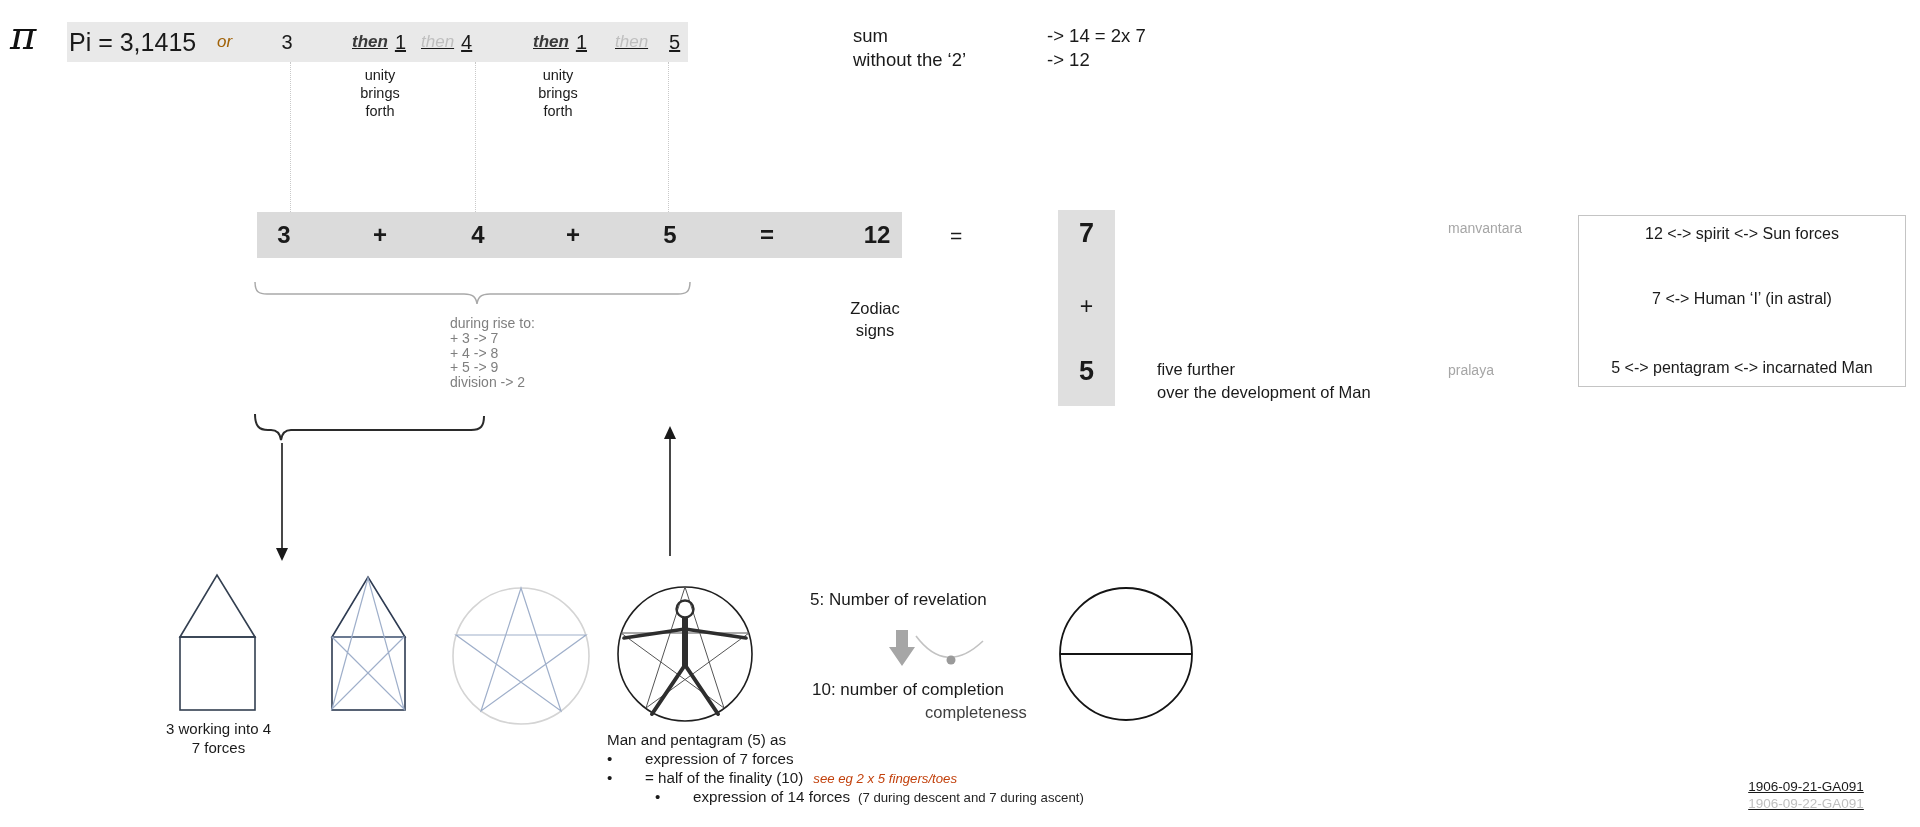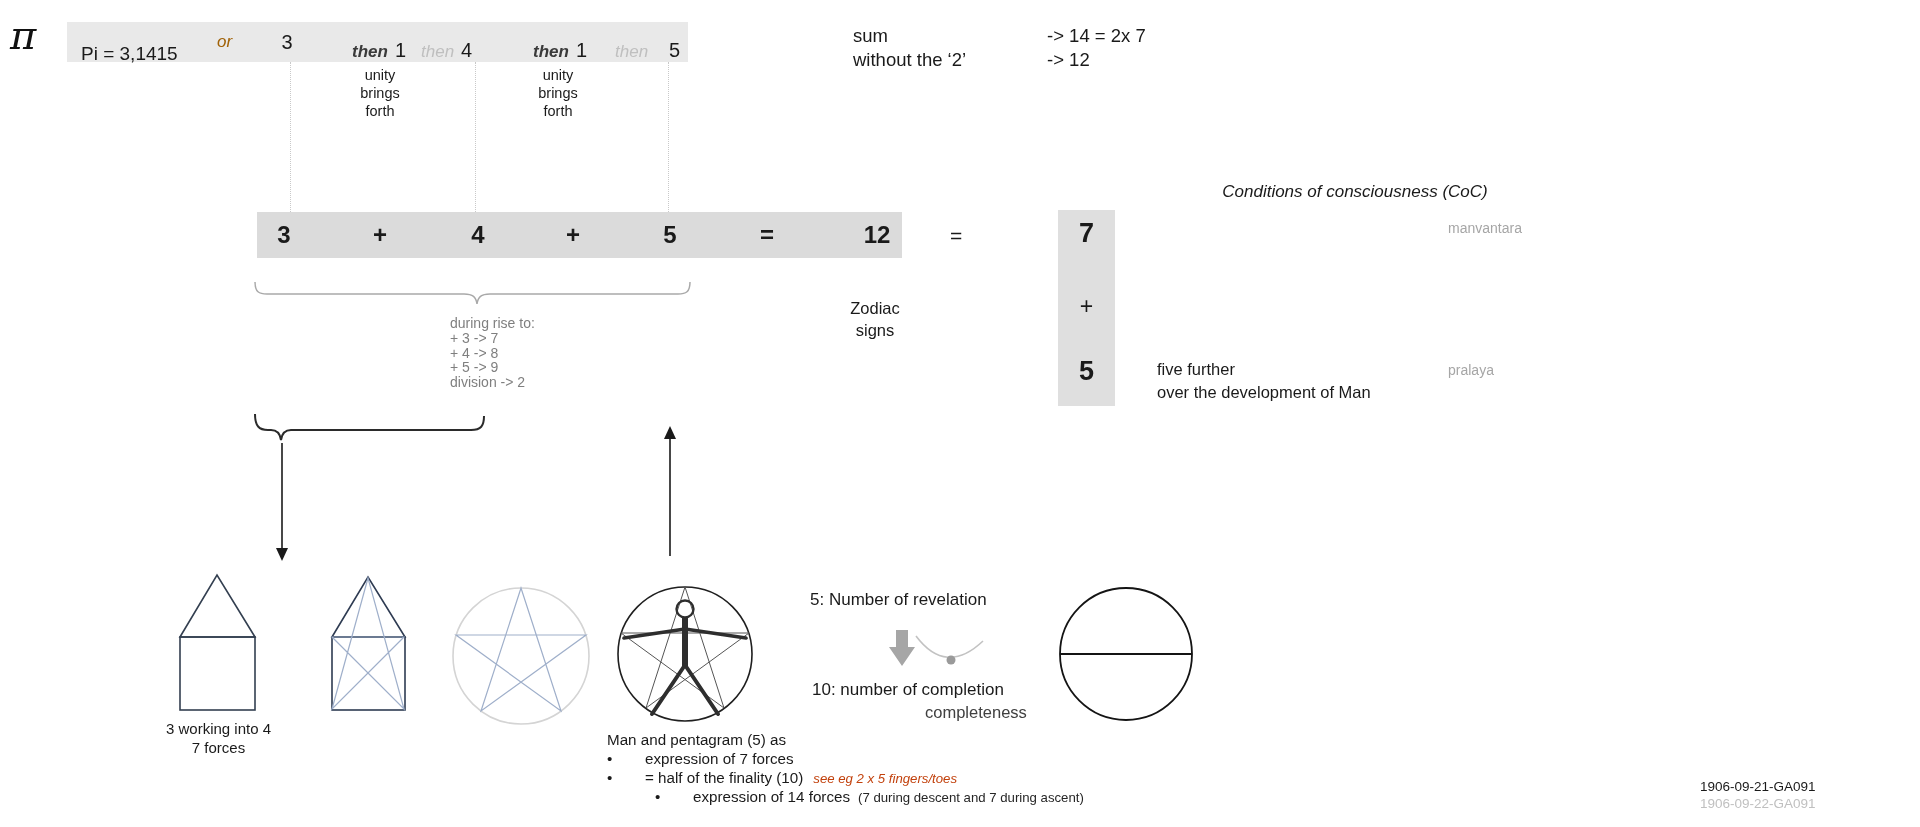--- a/index.html
+++ b/index.html
@@ -5,24 +5,24 @@
   html,body{margin:0;padding:0;background:#fff;}
   .canvas{position:relative;width:1920px;height:827px;background:#fff;overflow:hidden;
           font-family:"Liberation Sans",sans-serif;color:#1a1a1a;}
   .abs{position:absolute;}
   .ml{white-space:pre-line;}
   .layer{position:absolute;left:0;top:0;}
 
   
   .pi-sym{left:10px;top:12px;font-family:"DejaVu Serif",serif;font-style:italic;font-size:40px;color:#111;}
   .top-bar{left:67px;top:22px;width:621px;height:40px;background:#e9e9e9;}
-  .top-bar .eq{position:absolute;left:14px;top:0;line-height:40px;font-size:19px;margin-top:12px;}
+  .top-bar .eq{position:absolute;left:2px;top:0;line-height:40px;font-size:25px;}
   .top-bar .or{position:absolute;left:150px;top:0;line-height:40px;font-size:17px;font-style:italic;color:#a16207;}
   .top-bar .d0{position:absolute;left:205px;top:0;width:30px;text-align:center;line-height:40px;font-size:20px;}
-  .pair{position:absolute;top:0;height:40px;display:flex;align-items:flex-end;gap:7px;}
+  .pair{position:absolute;top:0;height:40px;display:flex;align-items:center;gap:7px;text-decoration:underline;}
   .then{font-style:italic;font-weight:700;color:#3a3a3a;font-size:17px;}
   .then.light{color:#bfbfbf;font-weight:400;}
   .dgt{font-size:20px;color:#1a1a1a;}
 
   .sumtxt{font-size:18.5px;}
   .guide{position:absolute;top:62px;height:150px;width:0;border-left:1px dotted #c9c9c9;}
   .unity{width:104px;text-align:center;font-size:14.5px;line-height:18px;}
 
   
   .eq-bar{left:257px;top:212px;width:645px;height:46px;background:#dbdbdb;}
@@ -44,21 +44,21 @@
   .gives{left:450px;top:316px;font-size:14px;line-height:14.8px;color:#7f7f7f;}
 
   .house-cap{left:146px;top:719px;width:145px;text-align:center;font-size:15px;line-height:19px;}
   .rev{font-size:17px;}
   .completeness{font-size:16.5px;color:#404040;}
   .man-title{font-size:15.2px;}
   .brow{position:absolute;font-size:15.2px;display:flex;align-items:baseline;}
   .bullet{display:inline-block;width:38px;}
   .brow .bn-italic{margin-left:10px;font-size:13.2px;font-style:italic;color:#c2410c;}
   .brow .bn-dark{margin-left:8px;font-size:13.2px;color:#262626;}
-  .dates{left:1700px;top:778px;width:212px;text-align:left;font-size:13.5px;line-height:17px;}
+  .dates{left:1700px;top:778px;width:212px;text-align:center;font-size:13.5px;line-height:17px;text-decoration:underline;}
   .dates .d2{color:#c0c0c0;}
 </style>
 </head>
 <body>
 
 <div class="canvas">
 
   <svg class="layer" width="1920" height="827" viewBox="0 0 1920 827">
     <g>
       <path d="M255,282 C255,292 259,294 267,294 L464,294 C473,294 476,297 477,304 C478,297 481,294 490,294 L678,294 C686,294 690,292 690,282" fill="none" stroke="#a9a9a9" stroke-width="1.5"></path>
@@ -157,25 +157,29 @@
     <span class="eqt" style="left:488px">=</span>
     <span class="eqt" style="left:598px">12</span>
   </div>
   <div class="abs eq2">=</div>
   <div class="abs vbox">
     <span class="v7">7</span>
     <span class="vplus">+</span>
     <span class="v5">5</span>
   </div>
 
-  <div class="abs coc-h">Conditions of consciousness (CoC)</div>
   <div class="abs note" style="left:1448px;top:220px">manvantara</div>
   <div class="abs stage ml" style="left:1157px;top:358px">five further
 over the development of Man</div>
   <div class="abs note" style="left:1448px;top:362px">pralaya</div>
+  <div class="abs corr-box">
+    <div style="top:9px">12 &lt;-&gt; spirit &lt;-&gt; Sun forces</div>
+    <div style="top:74px">7 &lt;-&gt; Human ‘I’ (in astral)</div>
+    <div style="top:143px">5 &lt;-&gt; pentagram &lt;-&gt; incarnated Man</div>
+  </div>
 
   <div class="abs zodiac ml">Zodiac
 signs</div>
   <div class="abs gives">
     <div>during rise to:</div>
     <div>+ 3 -&gt; 7</div>
     <div>+ 4 -&gt; 8</div>
     <div>+ 5 -&gt; 9</div>
     <div>division -&gt; 2</div>
   </div>

